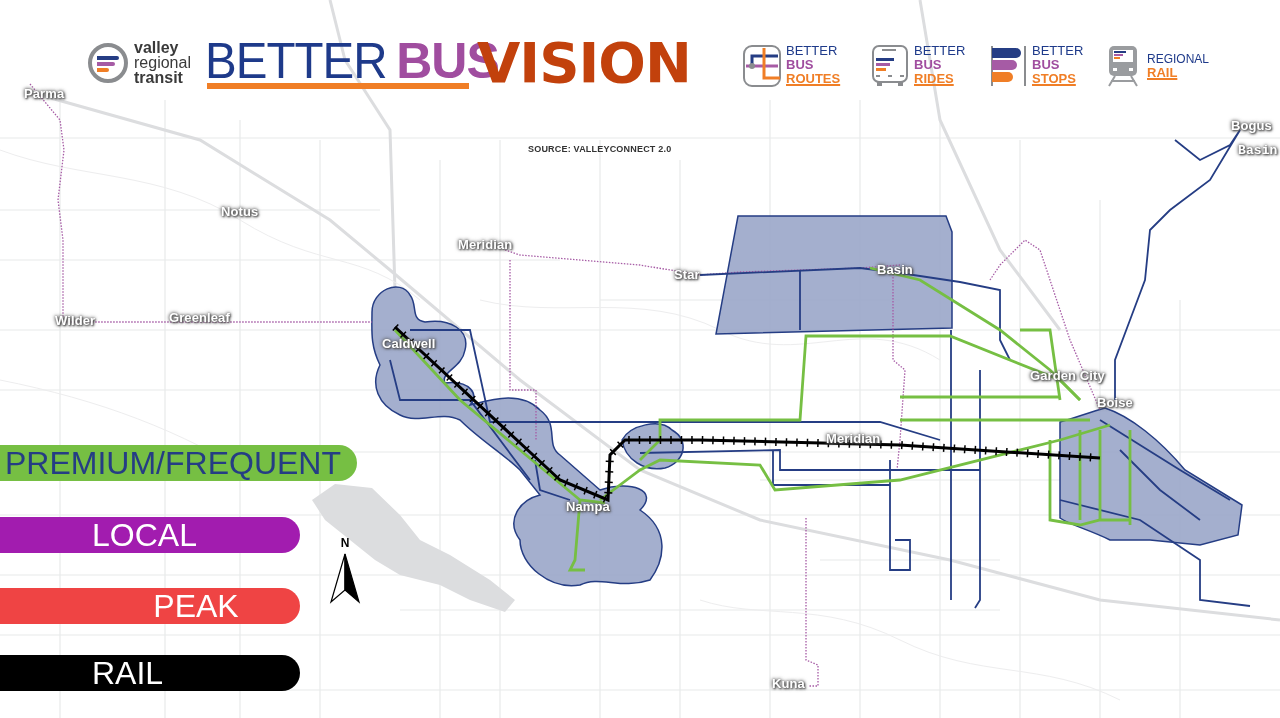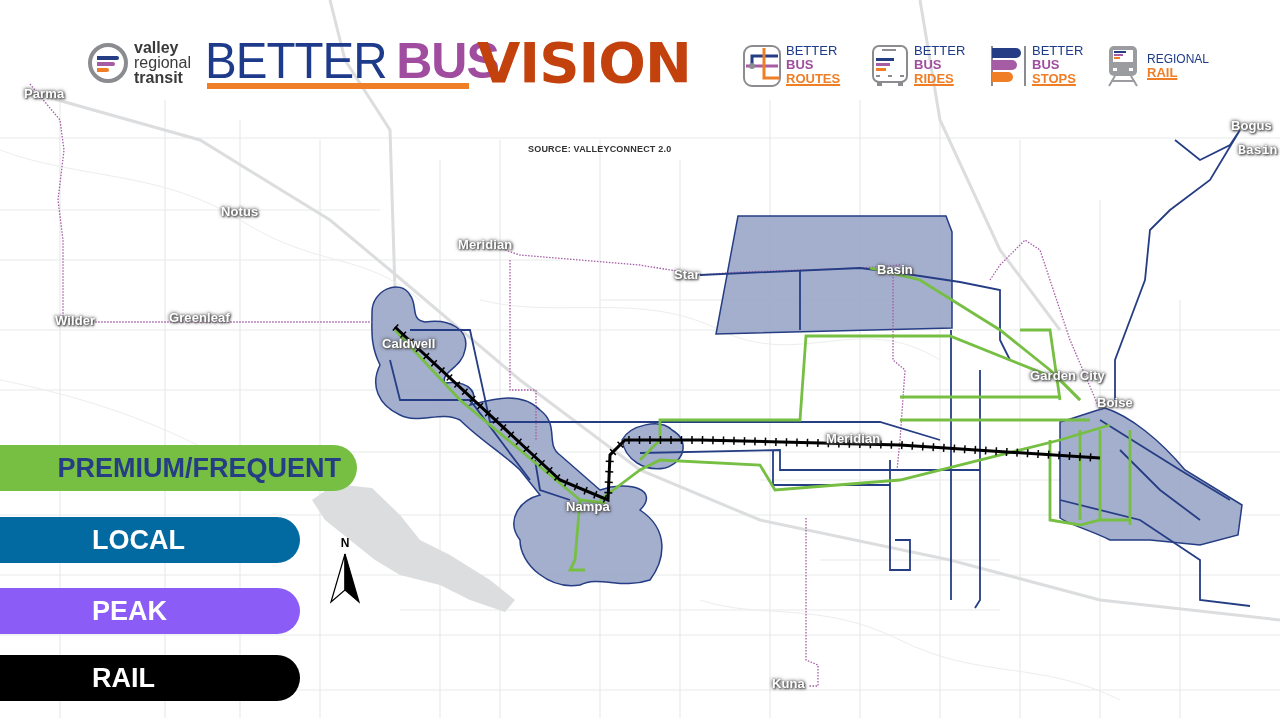--- a/index.html
+++ b/index.html
@@ -17,21 +17,21 @@
   .title-vision { position:absolute; left:477px; top:32px; font-family:"DejaVu Sans", sans-serif; font-weight:bold; font-size:56px; line-height:62px; color:#c2410c; letter-spacing:-1px; }
   .source { position:absolute; left:528px; top:96px; font-size:9px; font-weight:bold; color:#333; letter-spacing:0.2px;margin-top:48px; }
   .badge { position:absolute; top:44px; display:flex; align-items:flex-start; }
   .badge-icon { width:40px; height:44px; position:relative; }
   .badge-text { margin-left:4px; font-size:13px; line-height:14px; font-weight:bold; }
   .badge-text .l1 { color:#1e3a8a; font-weight:normal; }
   .badge-text .l2 { color:#a04d9f; }
   .badge-text .l3 { color:#f07e26; text-decoration:underline; text-decoration-thickness:2px; }
   .city { position:absolute; font-weight:bold; font-size:13px; color:#ffffff;
           text-shadow: 0 0 3px #555, 0 0 4px #666, 1px 1px 2px #444; white-space:nowrap; letter-spacing:0.1px; }
-  .legend-pill { position:absolute; left:0; height:46px; border-radius:0 23px 23px 0; display:flex; align-items:center; font-weight:bold; font-size:27px; }
+  .legend-pill { position:absolute; left:0; height:36px; border-radius:0 23px 23px 0; display:flex; align-items:center; font-weight:normal; font-size:32px; }
   .north { position:absolute; left:328px; top:536px; }
 </style>
 </head>
 <body>
 
 <svg id="map" viewBox="0 0 1280 718" xmlns="http://www.w3.org/2000/svg">
 
   <g stroke="#e8e9ea" stroke-width="1.2" fill="none">
     <path d="M0 138 H1280 M0 330 H1280 M0 390 H1280 M0 452 H1280 M0 515 H1280 M0 575 H1280 M0 635 H1280 M0 690 H1280"></path>
     <path d="M60 100 V718 M165 100 V718 M240 120 V718 M320 140 V718 M440 160 V718 M500 140 V718 M600 140 V718 M680 160 V718 M770 100 V718 M860 100 V718 M940 120 V718 M1020 140 V718 M1100 200 V718 M1180 300 V718"></path>
@@ -200,24 +200,24 @@
 <div class="city" style="left:1097px;top:395px;">Boise</div>
 <div class="city" style="left:826px;top:431px;">Meridian</div>
 <div class="city" style="left:566px;top:499px;">Nampa</div>
 <div class="city" style="left:772px;top:676px;">Kuna</div>
 <div class="city" style="left:1231px;top:118px;">Bogus</div>
 <div class="city" style="left:1238px;top:143px;font-family:Liberation Mono, monospace;">Basin</div>
 
 <div class="legend-pill" style="top:445px;width:357px;background:#76bf43;color:#253d84;justify-content:flex-end;padding-right:16px;box-sizing:border-box;">
   <span>PREMIUM/FREQUENT</span>
 </div>
-<div class="legend-pill" style="top:517px;width:300px;background:#0369a1;color:#fff;padding-left:92px;box-sizing:border-box;">
+<div class="legend-pill" style="top:517px;width:300px;background:#a21caf;color:#fff;padding-left:92px;box-sizing:border-box;">
   <span>LOCAL</span>
 </div>
-<div class="legend-pill" style="top:588px;width:300px;background:#8b5cf6;color:#fff;padding-left:92px;box-sizing:border-box;">
+<div class="legend-pill" style="top:588px;width:300px;background:#ef4444;color:#fff;padding-left:92px;box-sizing:border-box;justify-content:center;">
   <span>PEAK</span>
 </div>
 <div class="legend-pill" style="top:655px;width:300px;background:#000;color:#fff;padding-left:92px;box-sizing:border-box;">
   <span>RAIL</span>
 </div>
 
 <div class="north">
   <div style="font-weight:bold;font-size:12px;text-align:center;width:34px;">N</div>
   <svg width="34" height="56" viewBox="0 0 34 56">
     <path d="M17 4 L3 52 L17 40 Z" fill="#fff" stroke="#000" stroke-width="1.2"></path>

